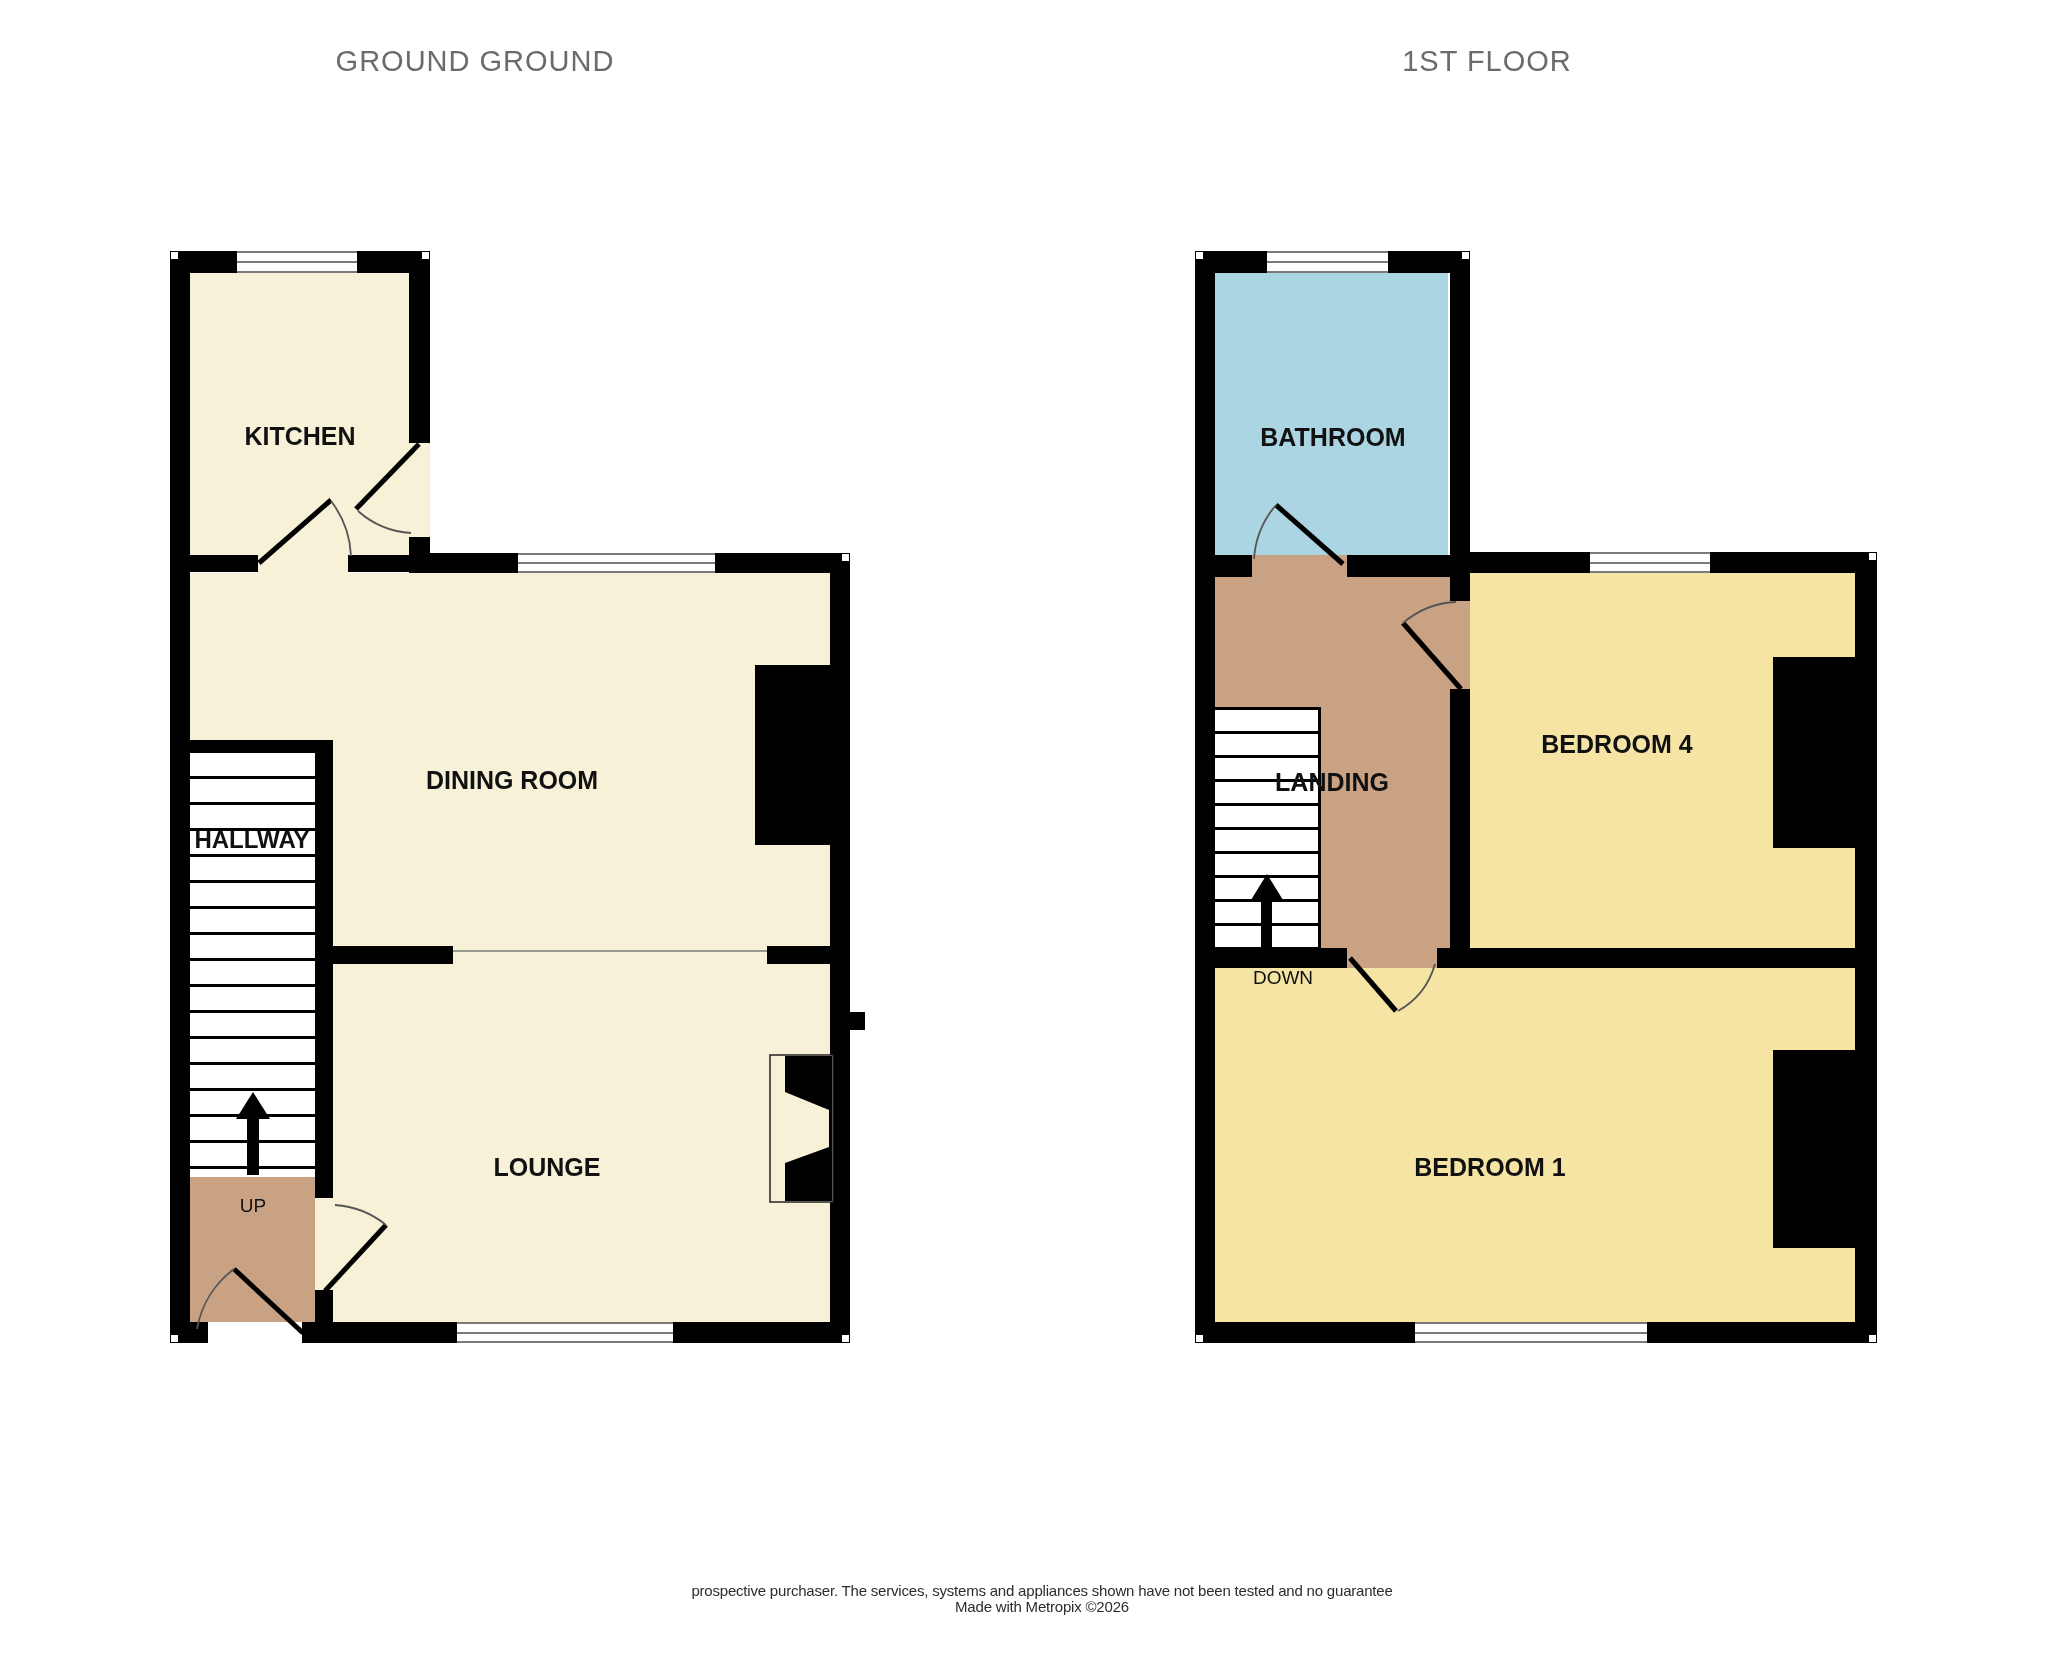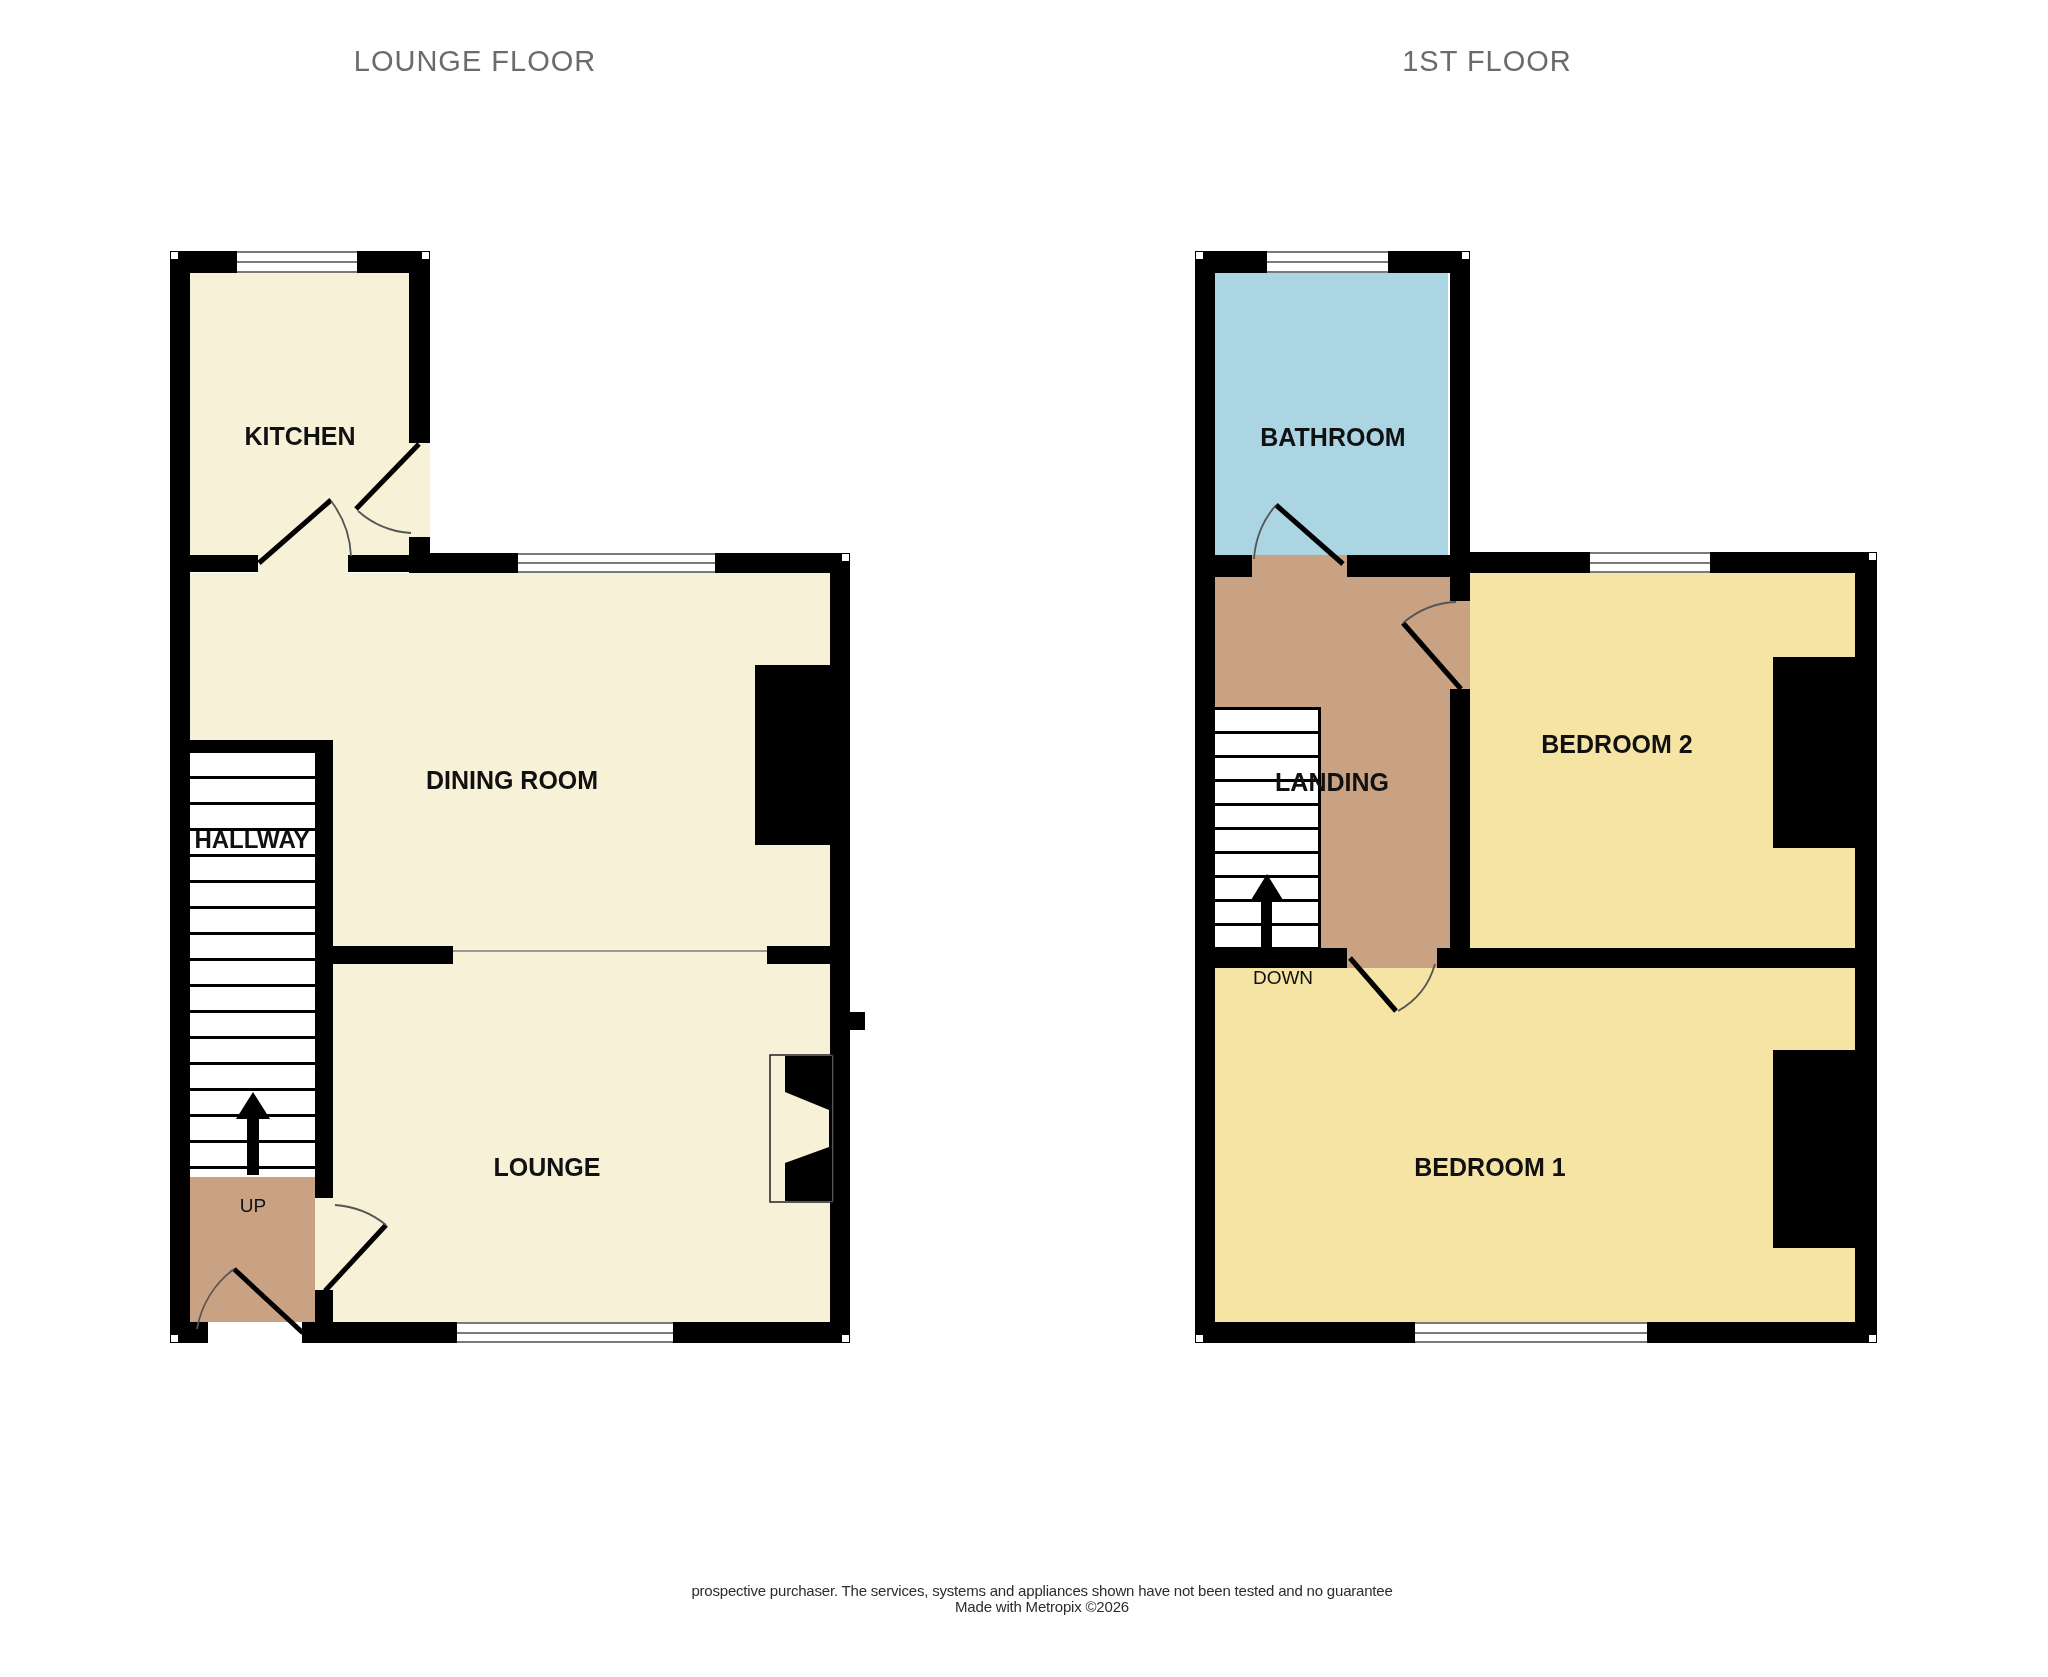--- a/index.html
+++ b/index.html
@@ -36,21 +36,21 @@
   .alcove-box{fill:var(--cream);stroke:#222;stroke-width:1.5;}
   .alcove-black{fill:#000;}
   .disc{position:absolute;left:542px;top:1583px;width:1000px;text-align:center;
         font-size:15px;line-height:16px;color:#2c2c2c;letter-spacing:-0.2px;}
 </style>
 </head>
 <body>
 
 <div class="canvas">
 
-  <div class="ftitle" style="left:275px;top:45px;">LOUNGE FLOOR</div>
+  <div class="ftitle" style="left:275px;top:45px;">GROUND GROUND</div>
   <div class="ftitle" style="left:1287px;top:45px;">1ST FLOOR</div>
 
   <div class="room fill-cream" style="left:190px;top:273px;width:219px;height:282px;"></div>
   <div class="room fill-cream" style="left:190px;top:573px;width:640px;height:749px;"></div>
   <div class="room fill-cream" style="left:258px;top:555px;width:90px;height:18px;"></div>
   <div class="room fill-cream" style="left:409px;top:443px;width:21px;height:94px;"></div>
   <div class="stairs" style="left:190px;top:753px;width:125px;height:424px;"></div>
   <div class="room fill-tan" style="left:190px;top:1177px;width:125px;height:145px;"></div>
 
   <div class="w" style="left:170px;top:251px;width:20px;height:1092px;"></div>
@@ -122,21 +122,21 @@
   <div class="sq" style="left:1462px;top:252px;"></div>
   <div class="sq" style="left:1869px;top:553px;"></div>
   <div class="sq" style="left:1196px;top:1335px;"></div>
   <div class="sq" style="left:1869px;top:1335px;"></div>
 
   <div class="tri" style="left:1251px;top:874px;border-left-width:16px;border-right-width:16px;border-bottom-width:26px;"></div>
   <div class="shaft" style="left:1261px;top:898px;width:11px;height:49px;"></div>
 
   <div class="lbl" style="left:1333px;top:415px;">BATHROOM</div>
   <div class="lbl" style="left:1332px;top:760px;">LANDING</div>
-  <div class="lbl" style="left:1617px;top:722px;">BEDROOM 2</div>
+  <div class="lbl" style="left:1617px;top:722px;">BEDROOM 4</div>
   <div class="lbl" style="left:1490px;top:1145px;">BEDROOM 1</div>
   <div class="slbl" style="left:1259px;top:978px;margin-left:24px;">DOWN</div>
 
   <svg class="overlay" width="2048" height="1677" viewBox="0 0 2048 1677">
 
     <g>
       <rect class="alcove-box" x="770" y="1055" width="63" height="147"></rect>
       <polygon class="alcove-black" points="785,1056 832,1056 832,1201 785,1201 785,1163 829,1147 829,1110 785,1092"></polygon>
     </g>
 

